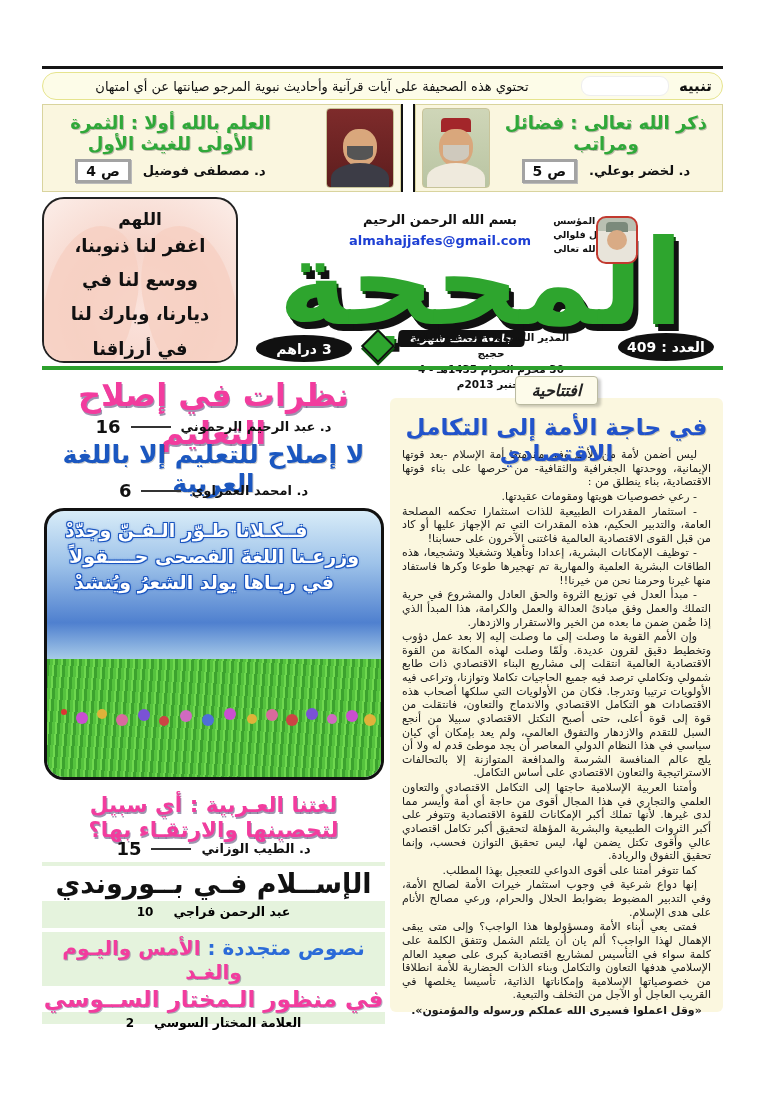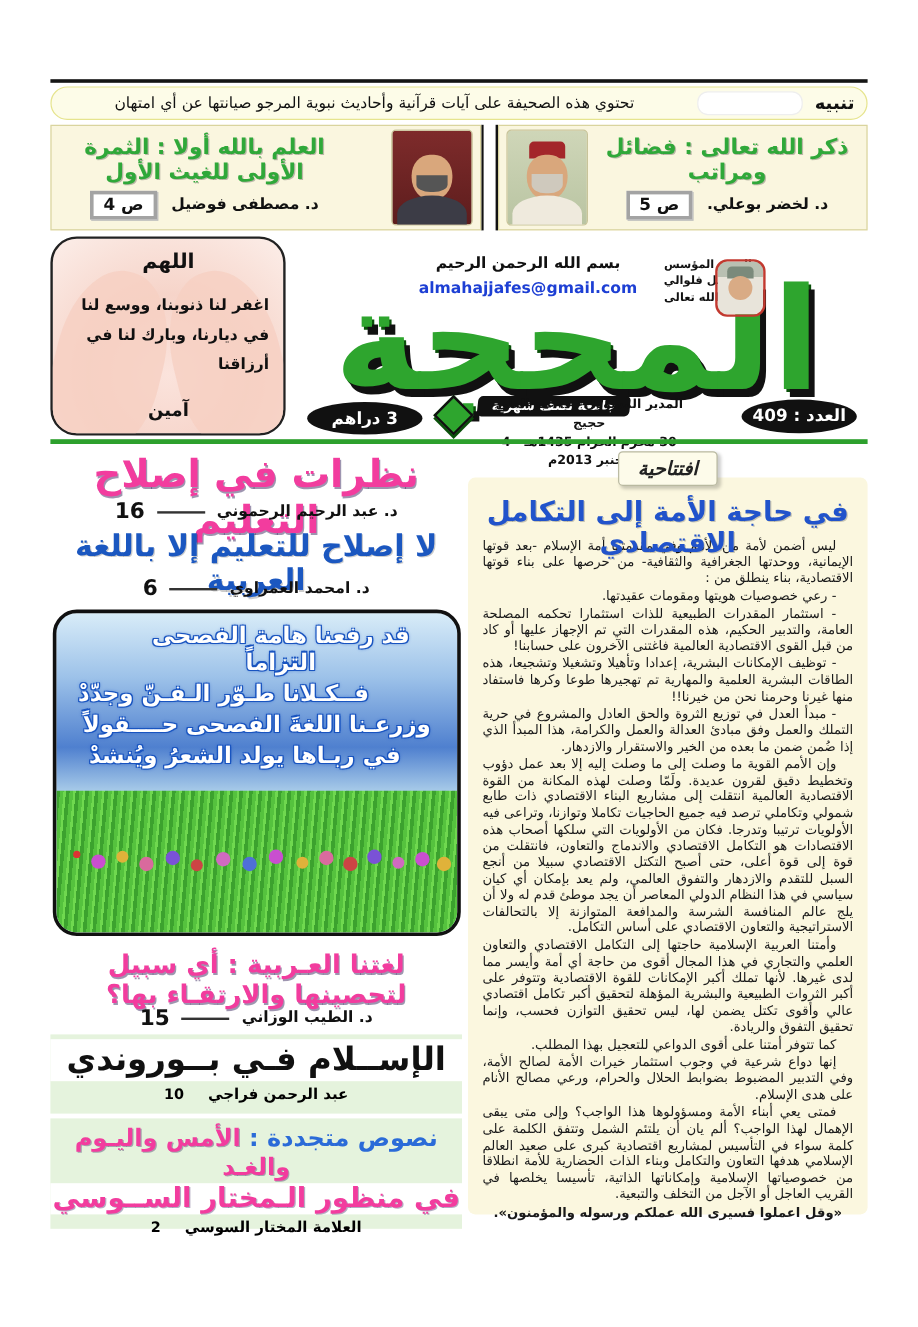--- a/index.html
+++ b/index.html
@@ -46,21 +46,21 @@
   .prayer-box{position:absolute;left:42px;top:197px;width:196px;height:166px;border:2px solid #222;
               border-radius:22px;box-sizing:border-box;overflow:hidden;
               background:radial-gradient(circle at 50% 70%,#fbe3dc 0%,#f6d4c9 45%,#fceee9 100%);}
   .hand{position:absolute;width:90px;height:150px;background:#f6cfc2;border-radius:48% 48% 40% 40%;
         opacity:.8;}
   .hand.l{left:2px;top:26px;transform:rotate(14deg);}
   .hand.r{right:2px;top:26px;transform:rotate(-14deg);}
   .prayer-text{position:absolute;inset:0;padding:10px 12px;display:flex;flex-direction:column;
                justify-content:space-between;text-align:center;font-weight:bold;color:#111;}
   .prayer-o{font-size:17px;}
-  .prayer-b{font-size:13px;line-height:1.9;text-align:right;}
+  .prayer-b{font-size:18px;line-height:1.9;}
   .prayer-a{font-size:15px;}
   .basmala{position:absolute;left:330px;top:212px;width:220px;text-align:center;font-size:13px;
            font-weight:bold;color:#111;}
   .email{position:absolute;left:330px;top:233px;width:220px;text-align:center;font-size:13px;
          font-weight:bold;color:#1d3fd4;direction:ltr;}
   .logo{position:absolute;left:240px;top:204px;width:482px;height:158px;display:flex;
         align-items:center;justify-content:center;color:#2ea52e;font-weight:bold;font-size:118px;
         line-height:1;text-shadow:5px 7px 0 #111,2px 3px 0 #0a500a;letter-spacing:-4px;}
   .logo-banner{position:absolute;left:398px;top:330px;background:#111;color:#fff;font-size:11px;
                font-weight:bold;padding:2px 12px;border-radius:4px;transform:skewX(-6deg);}
@@ -226,21 +226,20 @@
 
   <div class="hl hl-blue hl2">لا إصلاح للتعليم إلا باللغة العربية</div>
   <div class="byline by2">
     <span class="name">د. امحمد العمراوي</span>
     <span class="dash"></span>
     <span class="num">6</span>
   </div>
 
   <div class="poem">
     <div class="poem-lines">
-      <div class="l0">قد رفعنا هامة الفصحى التزاماً</div>
       <div class="l1">فــكـلانا طـوّر الـفـنّ وجدّدْ</div>
       <div class="l2">وزرعـنا اللغةَ الفصحى حــــقولاً</div>
       <div class="l3">في ربـاها يولد الشعرُ ويُنشدْ</div>
     </div>
     <div class="grass"></div>
     <span class="flowers"></span>
   </div>
 
   <div class="hl hl-magenta hl3">لغتنا العـربية : أي سبيل لتحصينها والارتقـاء بها؟</div>
   <div class="byline by3">

